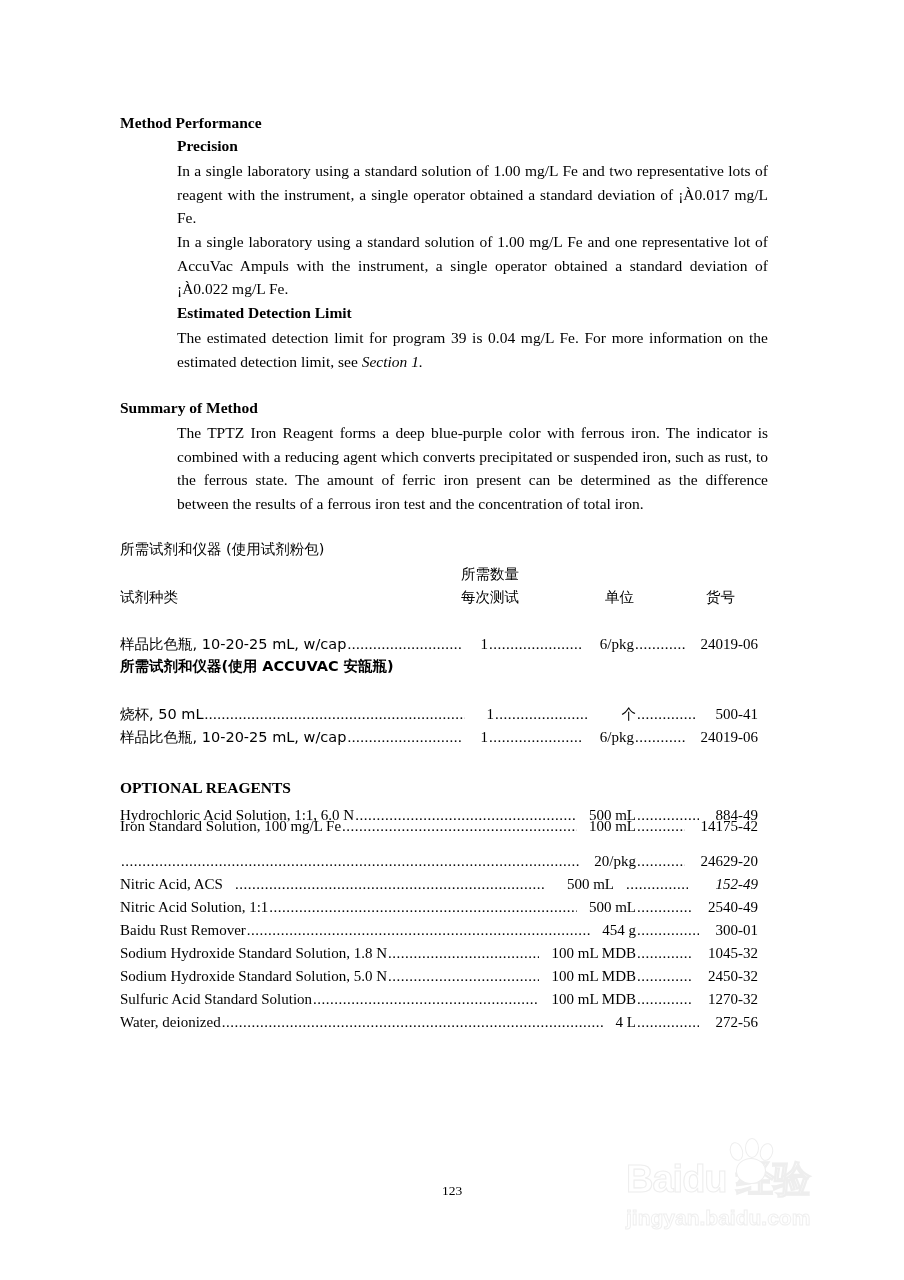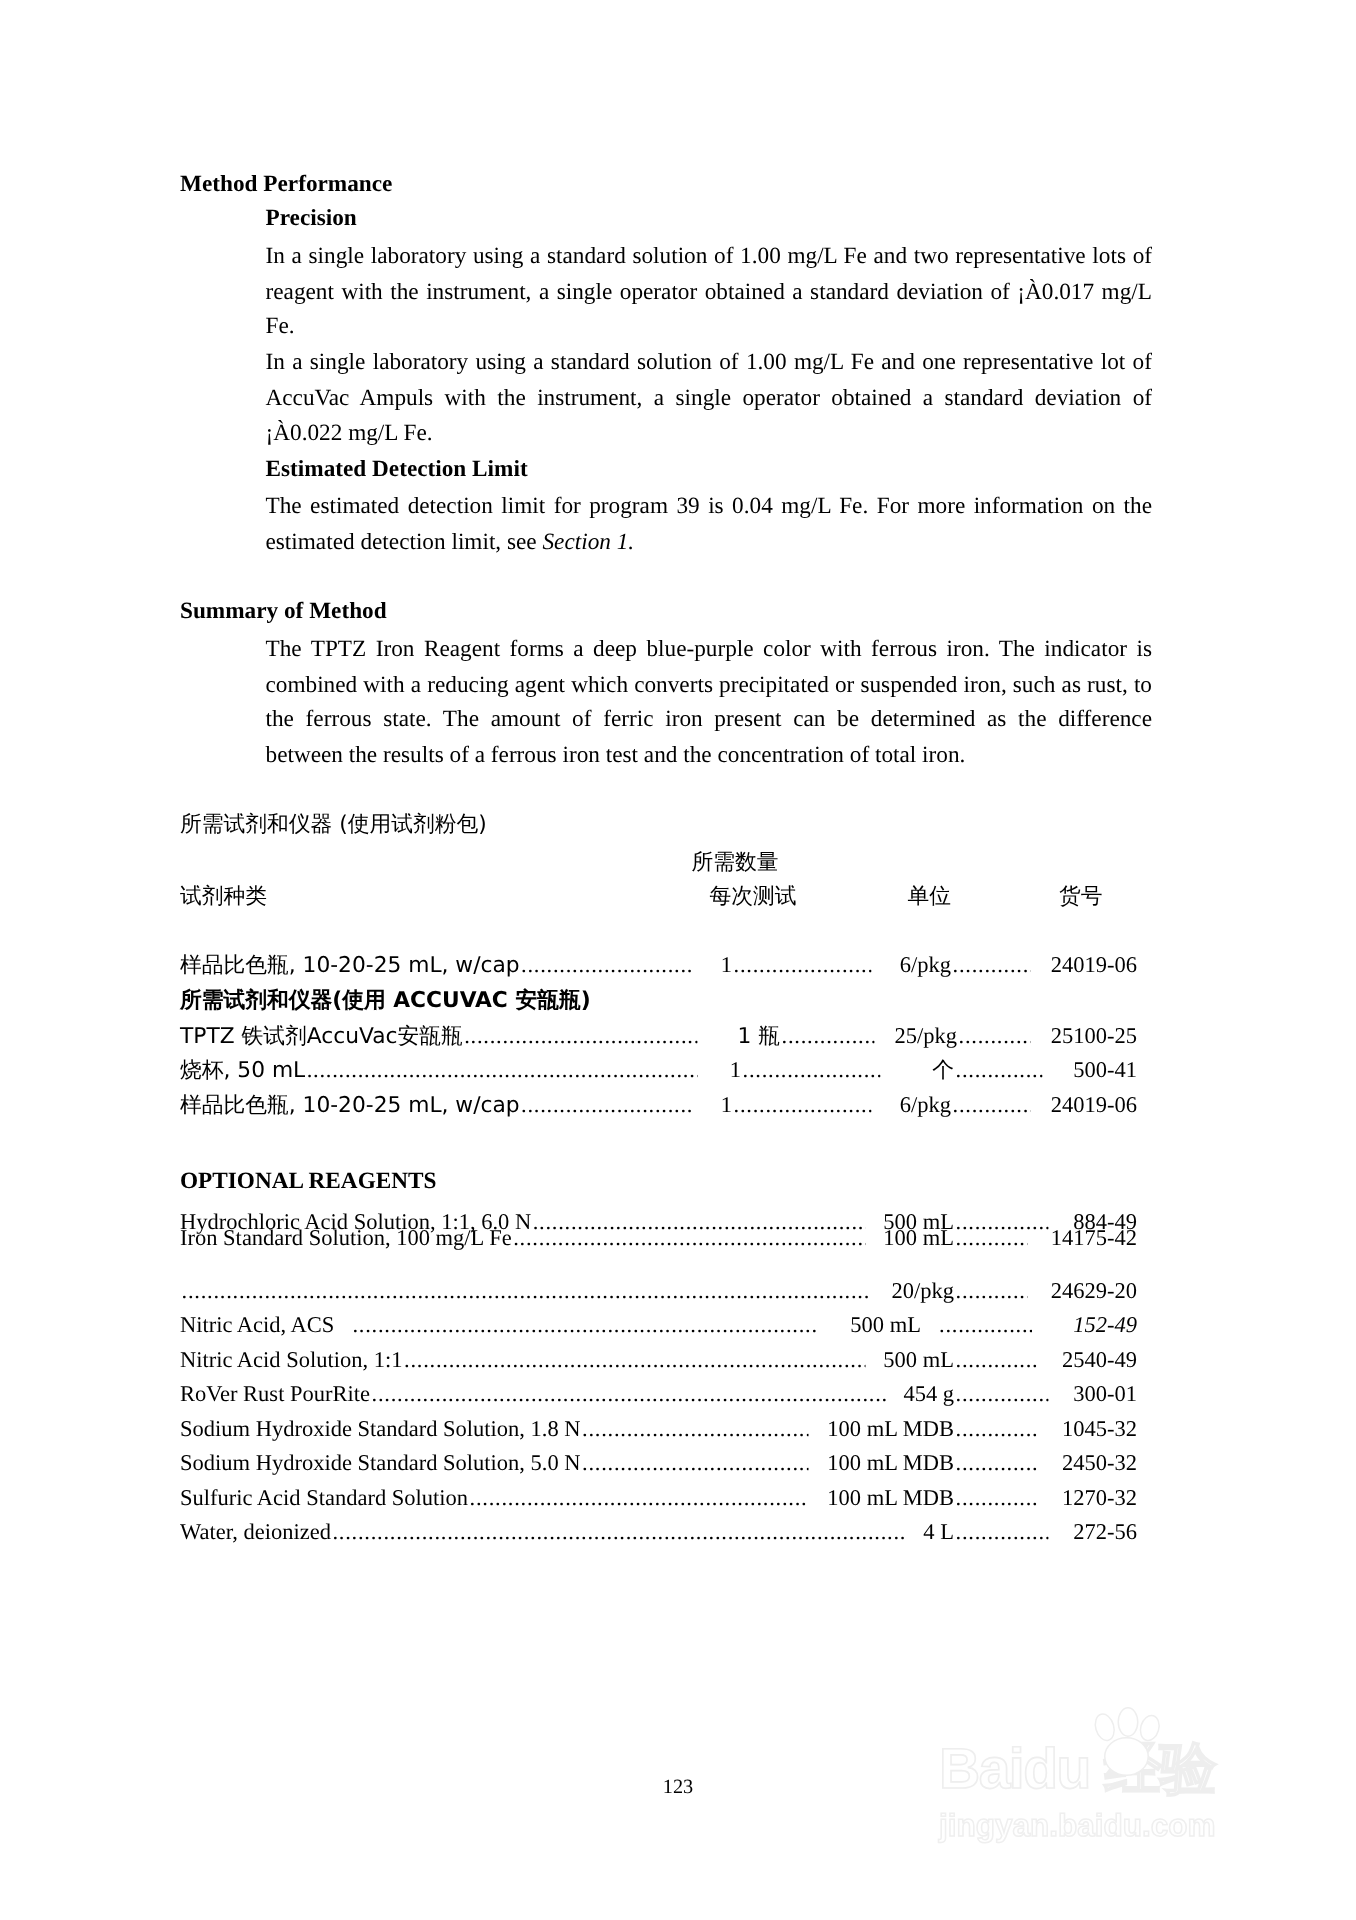--- a/index.html
+++ b/index.html
@@ -155,46 +155,37 @@
 
   <div class="abs h-bold" style="left:120px; top:398px;">Summary of Method</div>
 
   <div class="para" style="position:absolute; left:177px; top:421px; width:591px;">The TPTZ Iron Reagent forms a deep blue-purple color with ferrous iron. The indicator is combined with a reducing agent which converts precipitated or suspended iron, such as rust, to the ferrous state. The amount of ferric iron present can be determined as the difference between the results of a ferrous iron test and the concentration of total iron.</div>
 
   <div class="abs cn" style="left:120px; top:540px;">所需试剂和仪器 (使用试剂粉包)</div>
 
   <div class="abs cn" style="left:461px; top:565px;">所需数量</div>
 
   <div class="abs cn" style="left:120px; top:588px;">试剂种类</div>
-  <div class="abs cn" style="left:473px; top:588px;">每次测试</div>
+  <div class="abs cn" style="left:461px; top:588px;">每次测试</div>
   <div class="abs cn" style="left:605px; top:588px;">单位</div>
   <div class="abs cn" style="left:706px; top:588px;">货号</div>
 
 
   <div class="row" style="top:633px;">
     <span class="cn">样品比色瓶, 10-20-25 mL, w/cap</span>
     <span class="lead serif"></span>
     <span class="col-qty serif" style="width:26px;">1</span>
     <span class="lead serif lead-short" style="width:92px;"></span>
     <span class="col-unit serif" style="width:52px;">6/pkg</span>
     <span class="lead serif lead-short" style="width:52px;"></span>
     <span class="col-cat serif" style="width:70px;">24019-06</span>
   </div>
 
   <div class="abs cn-b" style="left:120px; top:657px;">所需试剂和仪器(使用  ACCUVAC  安瓿瓶)</div>
 
-  <div class="row" style="top:680px;">
-    <span class="cn">TPTZ  铁试剂AccuVac安瓿瓶</span>
-    <span class="lead serif"></span>
-    <span class="col-qty cn" style="width:54px;">1  瓶 </span>
-    <span class="lead serif lead-short" style="width:62px;"></span>
-    <span class="col-unit serif" style="width:54px;">25/pkg</span>
-    <span class="lead serif lead-short" style="width:48px;"></span>
-    <span class="col-cat serif" style="width:70px;">25100-25</span>
-  </div>
 
   <div class="row" style="top:703px;">
     <span class="cn">烧杯, 50 mL</span>
     <span class="lead serif"></span>
     <span class="col-qty serif" style="width:28px;">1</span>
     <span class="lead serif lead-short" style="width:92px;"></span>
     <span class="col-unit cn" style="width:48px;">个</span>
     <span class="lead serif lead-short" style="width:58px;"></span>
     <span class="col-cat serif" style="width:62px;">500-41</span>
   </div>
@@ -244,21 +235,21 @@
 
   <div class="row" style="top:896px;">
     <span>Nitric Acid Solution, 1:1</span>
     <span class="lead"></span>
     <span class="col-unit" style="width:58px;">500 mL</span>
     <span class="lead lead-short" style="width:54px;"></span>
     <span class="col-cat" style="width:66px;">2540-49</span>
   </div>
 
   <div class="row" style="top:919px;">
-    <span>RoVer Rust PourRite </span>
+    <span>Baidu Rust Remover </span>
     <span class="lead"></span>
     <span class="col-unit" style="width:44px;">454 g</span>
     <span class="lead lead-short" style="width:62px;"></span>
     <span class="col-cat" style="width:58px;">300-01</span>
   </div>
 
   <div class="row" style="top:942px;">
     <span>Sodium Hydroxide Standard Solution, 1.8 N </span>
     <span class="lead"></span>
     <span class="col-unit" style="width:96px;">100 mL MDB</span>

